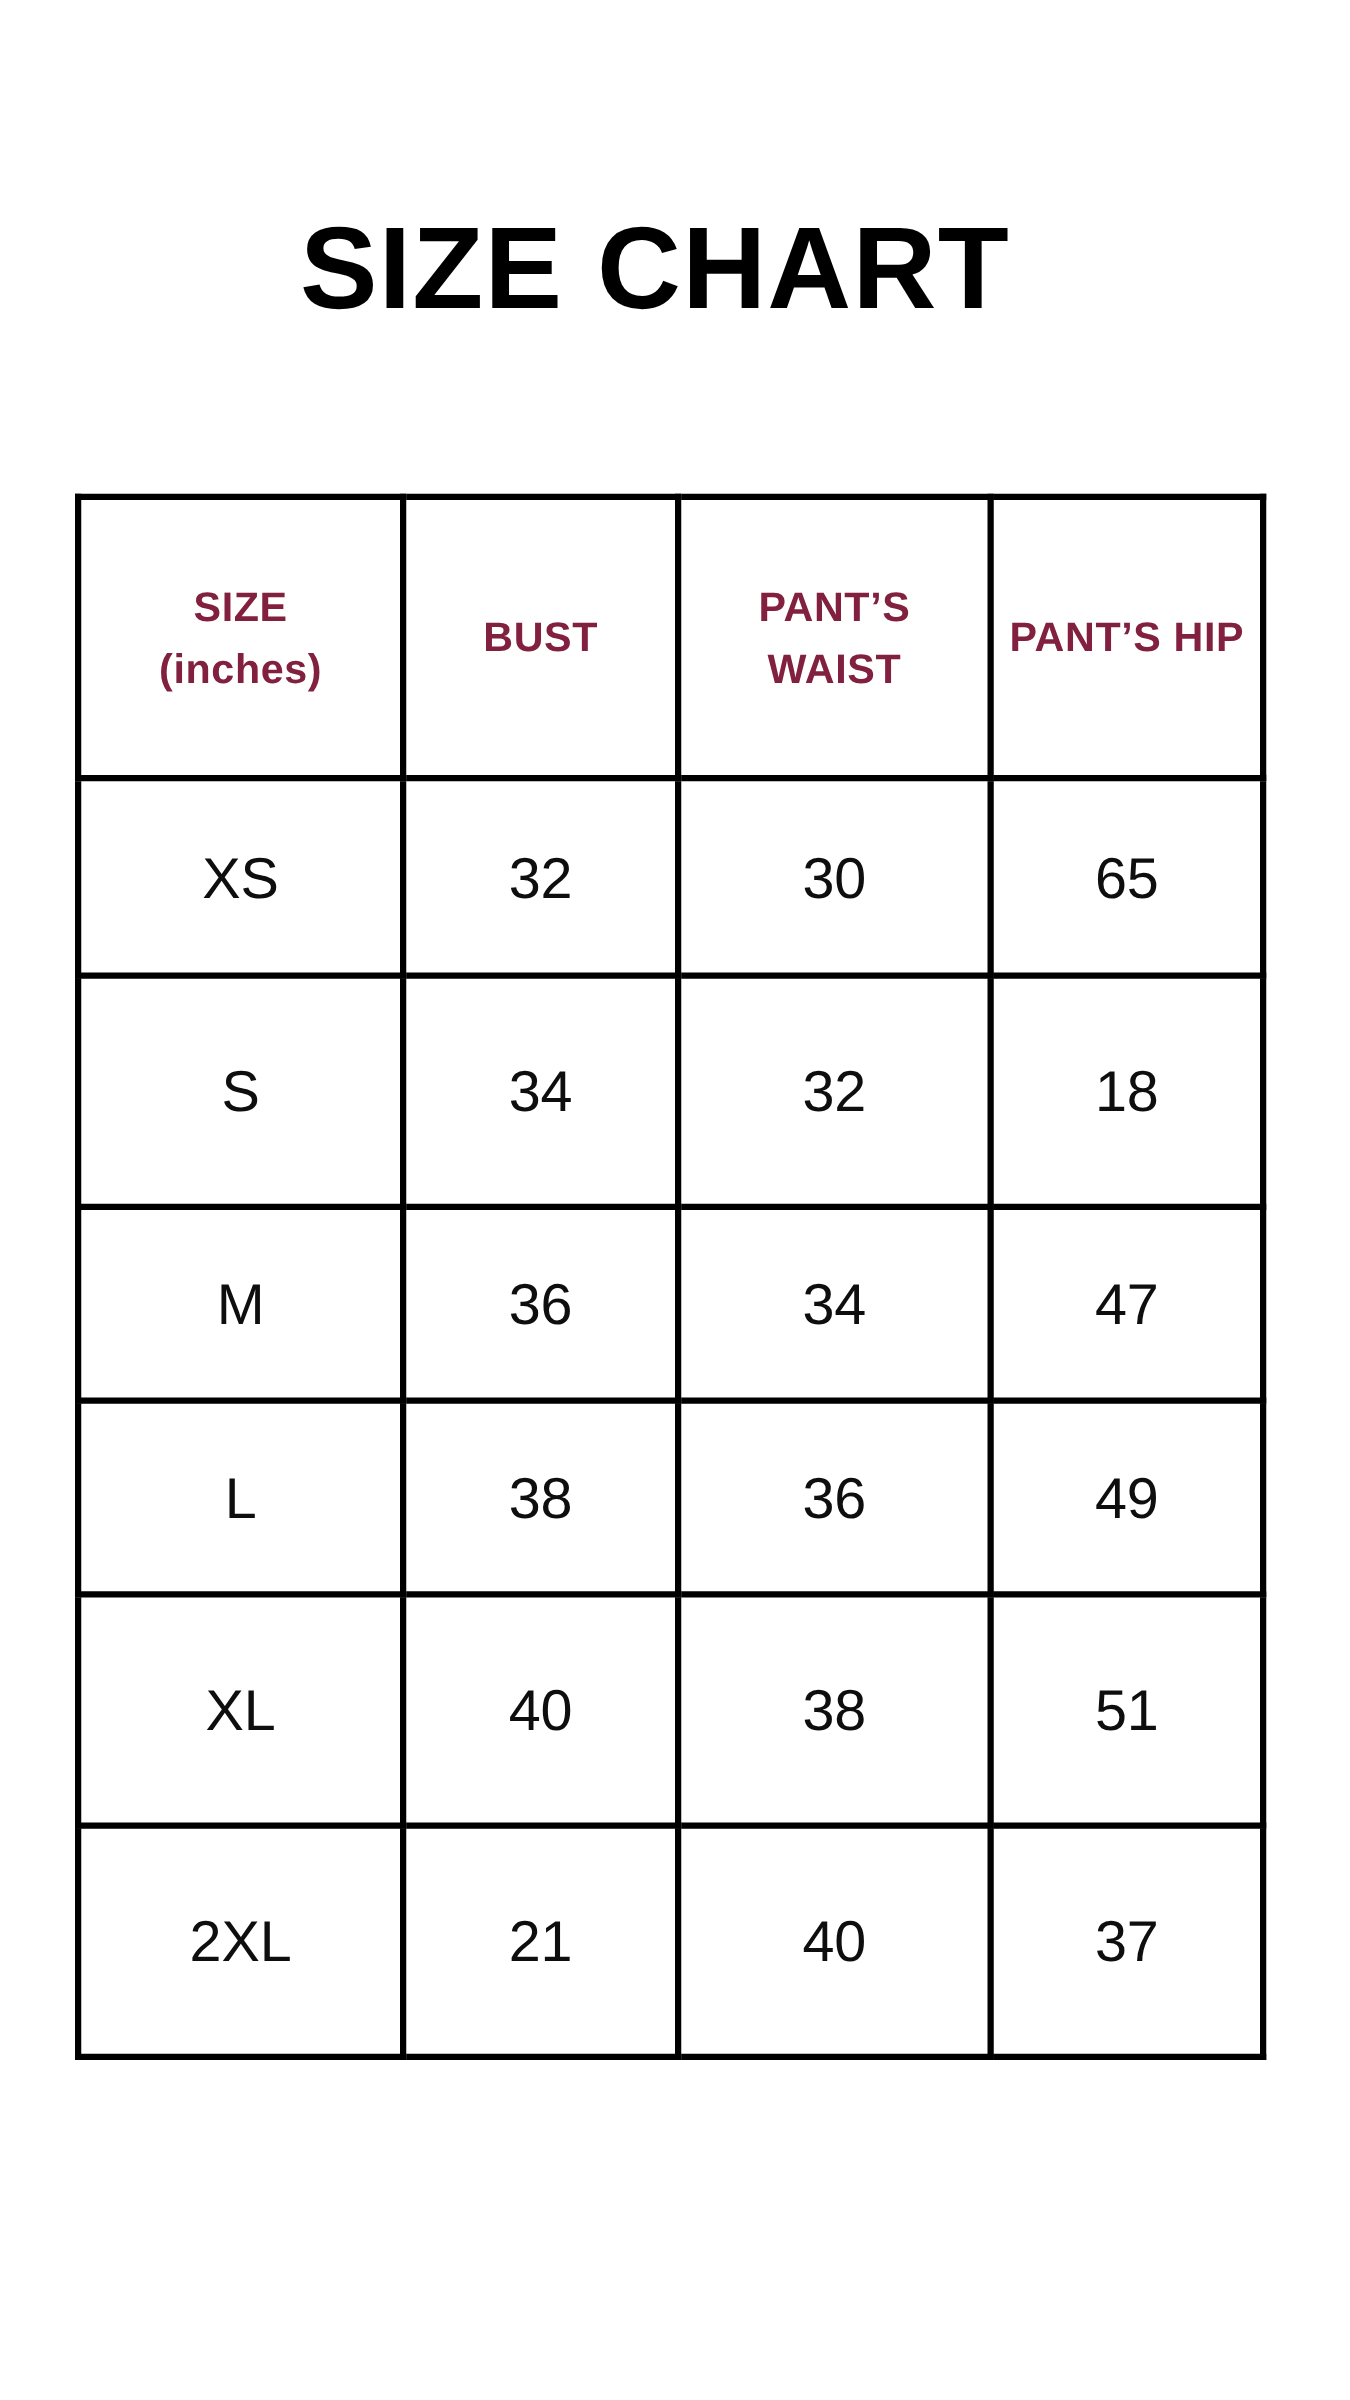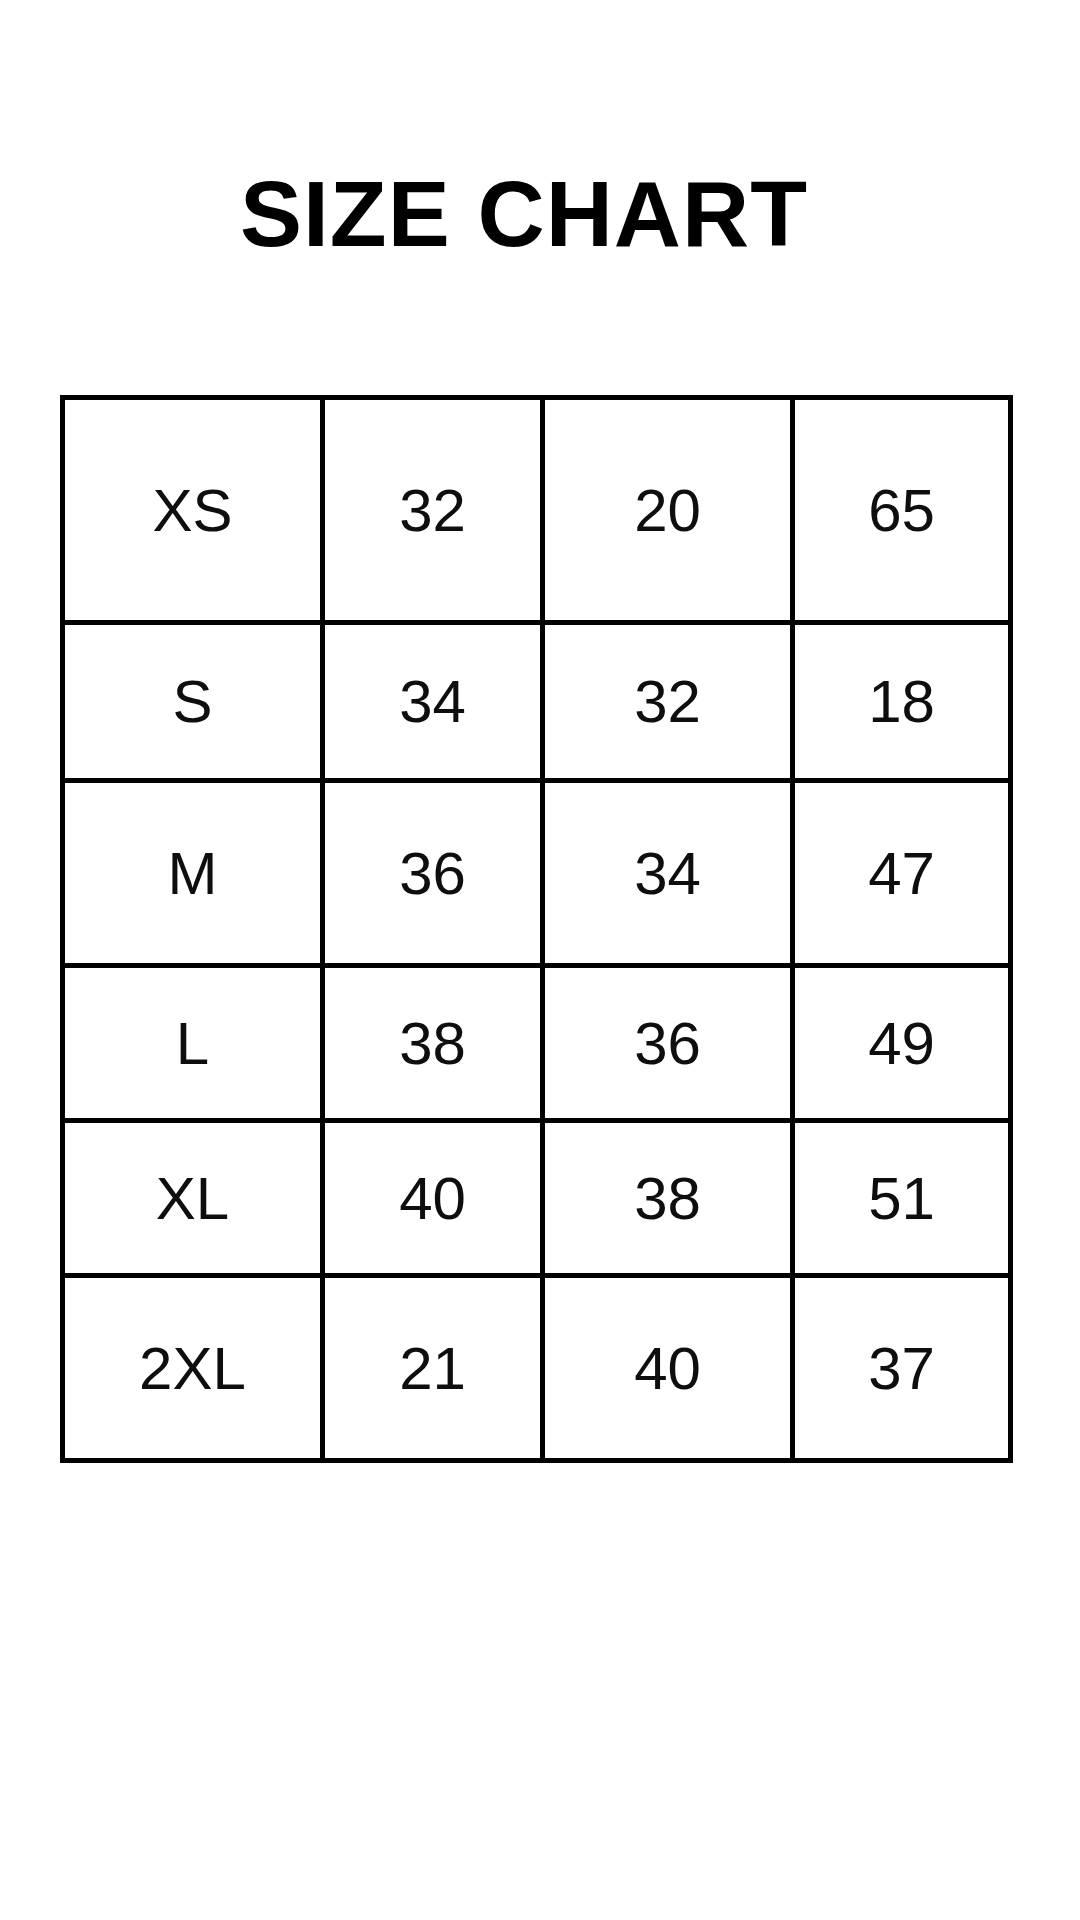--- a/index.html
+++ b/index.html
@@ -53,21 +53,21 @@
   table.size-table th {
     color: var(--header-text, #82203F);
     font-size: 33px;
     font-weight: 700;
     line-height: 1.5;
     white-space: pre-line;
     letter-spacing: 0.5px;
   }
   table.size-table td {
     color: var(--body-text, #0E0E0E);
-    font-size: 60px;
+    font-size: 46px;
     font-weight: 400;
   }
   
   table.size-table tr:nth-child(1) { height: 225px; }
   table.size-table tr:nth-child(2) { height: 158px; }
   table.size-table tr:nth-child(3) { height: 185px; }
   table.size-table tr:nth-child(4) { height: 155px; }
   table.size-table tr:nth-child(5) { height: 155px; }
   table.size-table tr:nth-child(6) { height: 185px; }
   table.size-table tr:nth-child(7) { height: 185px; }
@@ -81,23 +81,31 @@
 
   <table class="size-table">
     <colgroup>
       <col class="c1">
         <col class="c2">
         <col class="c3">
         <col class="c4">
     </colgroup>
     <tbody>
       <tr>
+        <th>SIZE
+(inches)</th>
+        <th>BUST</th>
+        <th>PANT’S
+WAIST</th>
+        <th>PANT’S HIP</th>
+      </tr>
+      <tr>
         <td>XS</td>
         <td>32</td>
-        <td>20</td>
+        <td>30</td>
         <td>65</td>
       </tr>
       <tr>
         <td>S</td>
         <td>34</td>
         <td>32</td>
         <td>18</td>
       </tr>
       <tr>
         <td>M</td>

